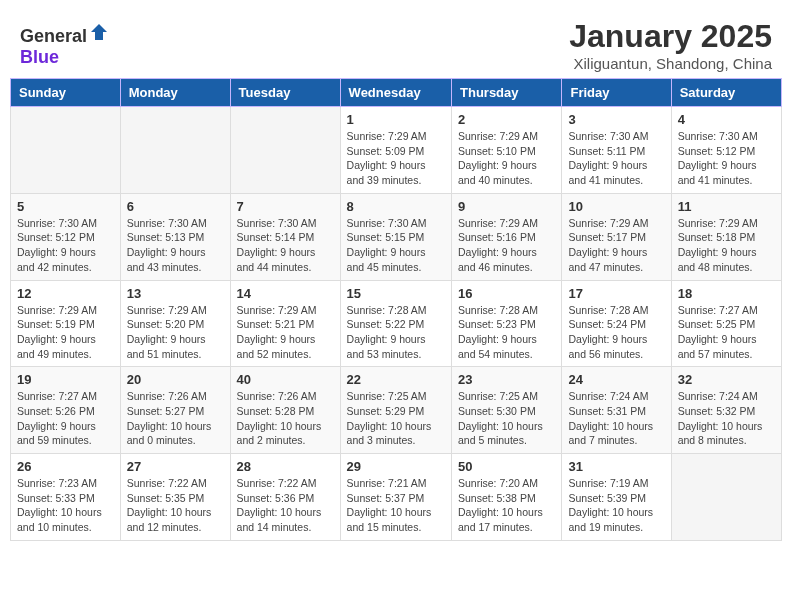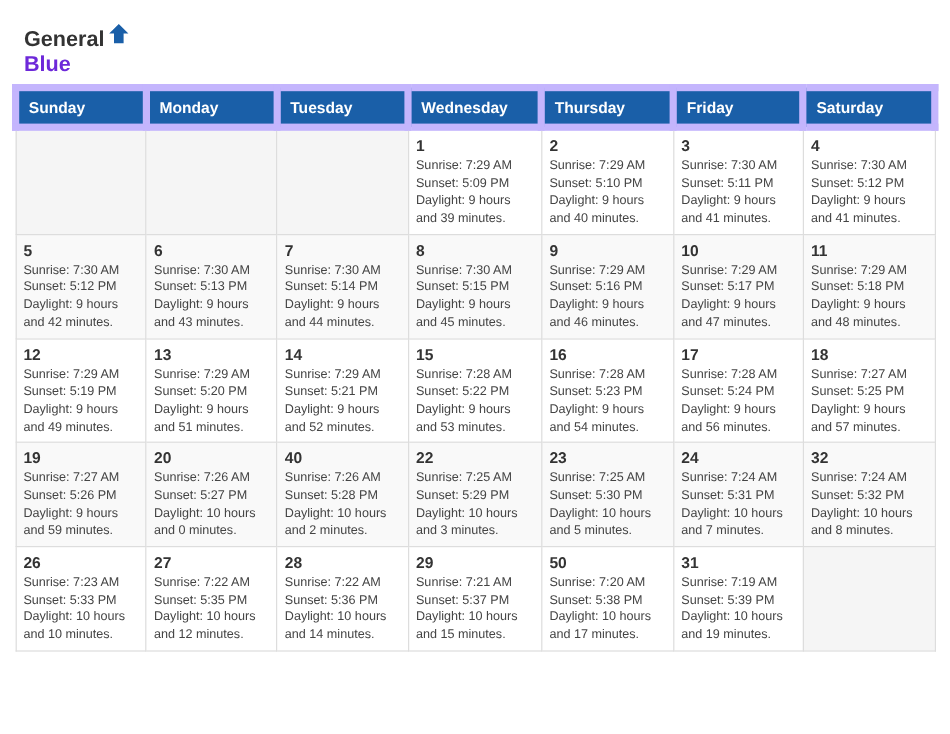--- a/index.html
+++ b/index.html
@@ -6,23 +6,22 @@
     body {
       font-family: Arial, sans-serif;
       background: #fff;
       width: 792px;
       min-height: 612px;
       padding: 10px;
     }
     .header {
       display: flex;
       justify-content: space-between;
-      align-items: flex-start;
+      align-items: center;
       padding: 8px 10px 6px 10px;
-      flex-direction: column;
     }
     .logo {
       display: flex;
       align-items: center;
     }
     .logo-text-general {
       font-size: 18px;
       font-weight: bold;
       color: #333;
     }
@@ -52,21 +51,21 @@
       width: 100%;
       border-collapse: collapse;
       border: 1px solid #ccc;
     }
     .calendar-table th {
       background-color: #1a5fa8;
       color: #fff;
       text-align: left;
       padding: 6px 8px;
       font-size: 13px;
-      border: 6px solid #c4b5fd;
+      border: 1px solid #c4b5fd;
     }
     .calendar-table td {
       vertical-align: top;
       padding: 5px 6px;
       border: 1px solid #ddd;
       width: 113px;
       min-height: 80px;
       background: #fff;
     }
     .calendar-table tr:nth-child(even) td {
@@ -93,20 +92,24 @@
 
 <div class="header">
   <div class="logo">
     <div>
       <span class="logo-text-general">General</span><svg class="logo-icon" viewBox="0 0 20 20" fill="none" xmlns="http://www.w3.org/2000/svg">
         <polygon points="10,2 18,10 14,10 14,18 6,18 6,10 2,10" fill="#1a5fa8"></polygon>
       </svg><br>
       <span class="logo-text-blue">Blue</span>
     </div>
   </div>
+  <div class="title-block">
+    <div class="calendar-title">January 2025</div>
+    <div class="calendar-subtitle">Xiliguantun, Shandong, China</div>
+  </div>
 </div>
 
 <table class="calendar-table">
   <thead>
     <tr>
     <th>Sunday</th>
         <th>Monday</th>
         <th>Tuesday</th>
         <th>Wednesday</th>
         <th>Thursday</th>

